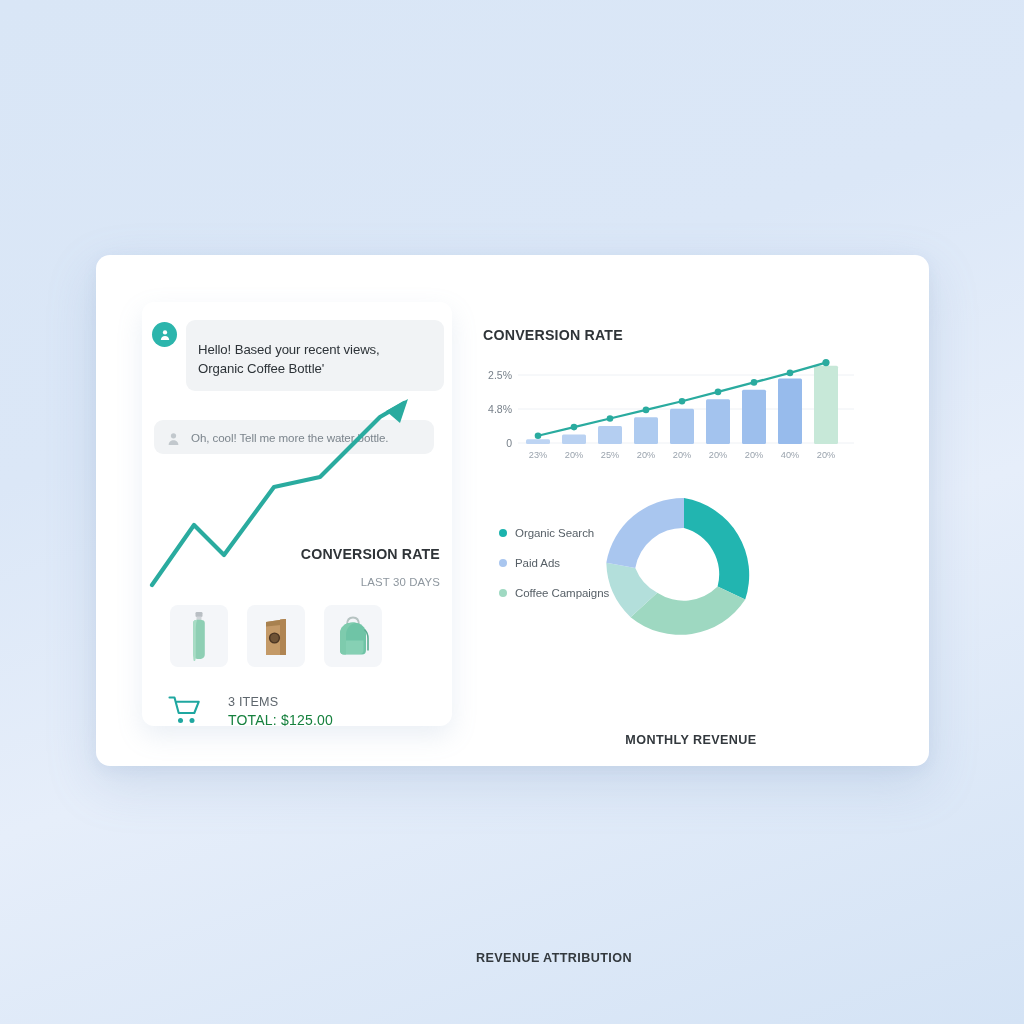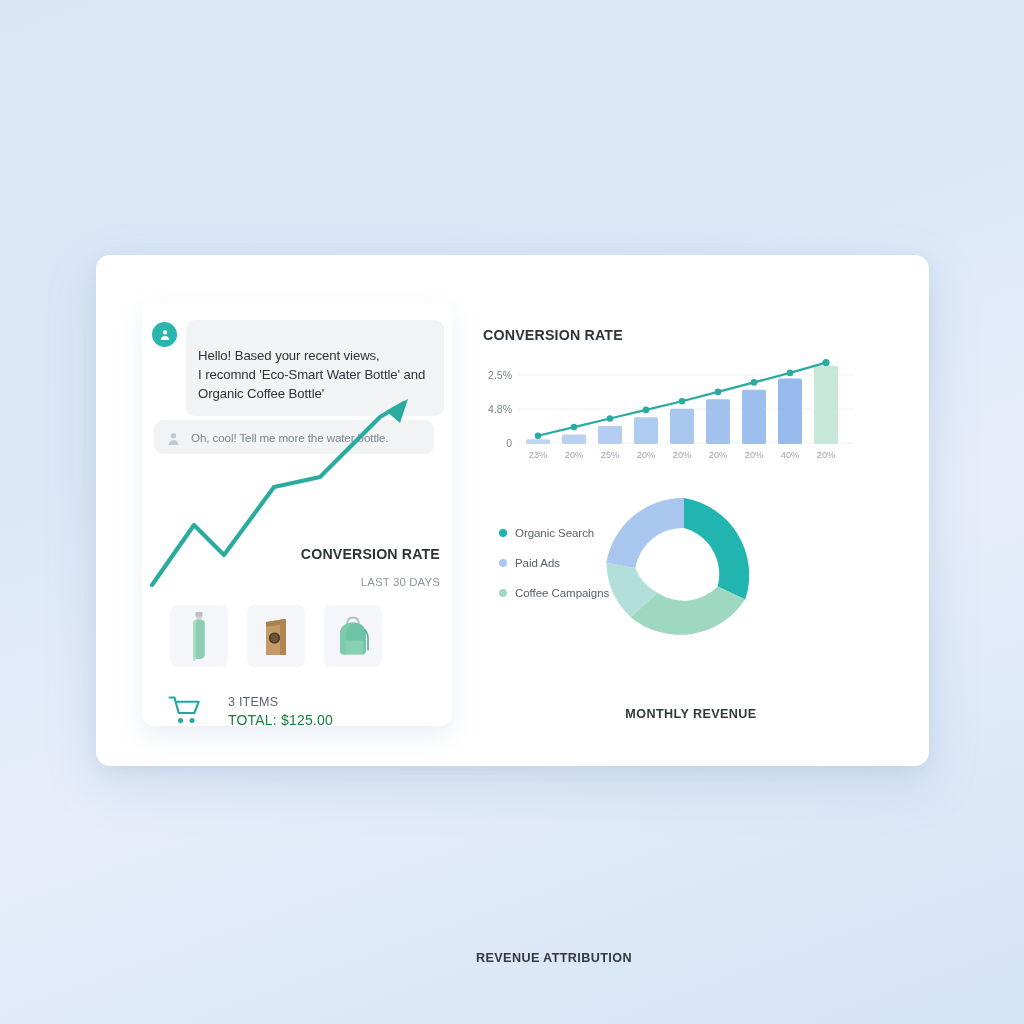--- a/index.html
+++ b/index.html
@@ -57,21 +57,21 @@
     width: 25px; height: 25px;
     border-radius: 50%;
     background: #2cb5ac;
     display: flex; align-items: center; justify-content: center;
     margin-top: 2px;
   }
   #bot-bubble {
     flex: 1 1 auto;
     background: #f1f3f5;
     border-radius: 9px;
-    padding: 27px 12px 12px 12px;
+    padding: 21px 12px 12px 12px;
     color: #2d3338;
     font-size: 13.2px;
     line-height: 1.43;
     letter-spacing: -0.1px;
   }
   #bot-bubble div { white-space: nowrap; }
 
   
   #user-message-row {
     position: absolute;
@@ -185,21 +185,21 @@
     position: absolute;
     left: 0px;
     top: 52px;
     width: 378px;
     height: 120px;
   }
 
   #monthly-revenue-caption {
     position: absolute;
     left: 0; right: 0;
-    top: 402px;
+    top: 428px;
     text-align: center;
     font-size: 12.6px;
     font-weight: bold;
     color: #33393e;
     letter-spacing: 0.4px;
   }
 
   #donut-block {
     position: absolute;
     left: 118px;
@@ -249,21 +249,20 @@
 
     <div id="bot-message-row">
       <div id="bot-avatar">
         <svg width="14" height="14" viewBox="0 0 24 24" aria-hidden="true">
           <circle cx="12" cy="7.6" r="3.7" fill="#ffffff"></circle>
           <path d="M4.8 20.5c0-4.2 3.3-7 7.2-7s7.2 2.8 7.2 7z" fill="#ffffff"></path>
         </svg>
       </div>
       <div id="bot-bubble">
         <div>Hello! Based your recent views,</div>
-        <div>I recomnd 'Eco-Smart Water Bottle' and</div>
         <div>Organic Coffee Bottle'</div>
       </div>
     </div>
 
     <div id="user-message-row">
       <div id="user-avatar">
         <svg width="15" height="16" viewBox="0 0 24 24" aria-hidden="true">
           <circle cx="12" cy="6.8" r="4.2" fill="#c2c8cd"></circle>
           <path d="M4.2 21.5c0-4.4 3.5-7.4 7.8-7.4s7.8 3 7.8 7.4z" fill="#c2c8cd"></path>
         </svg>

